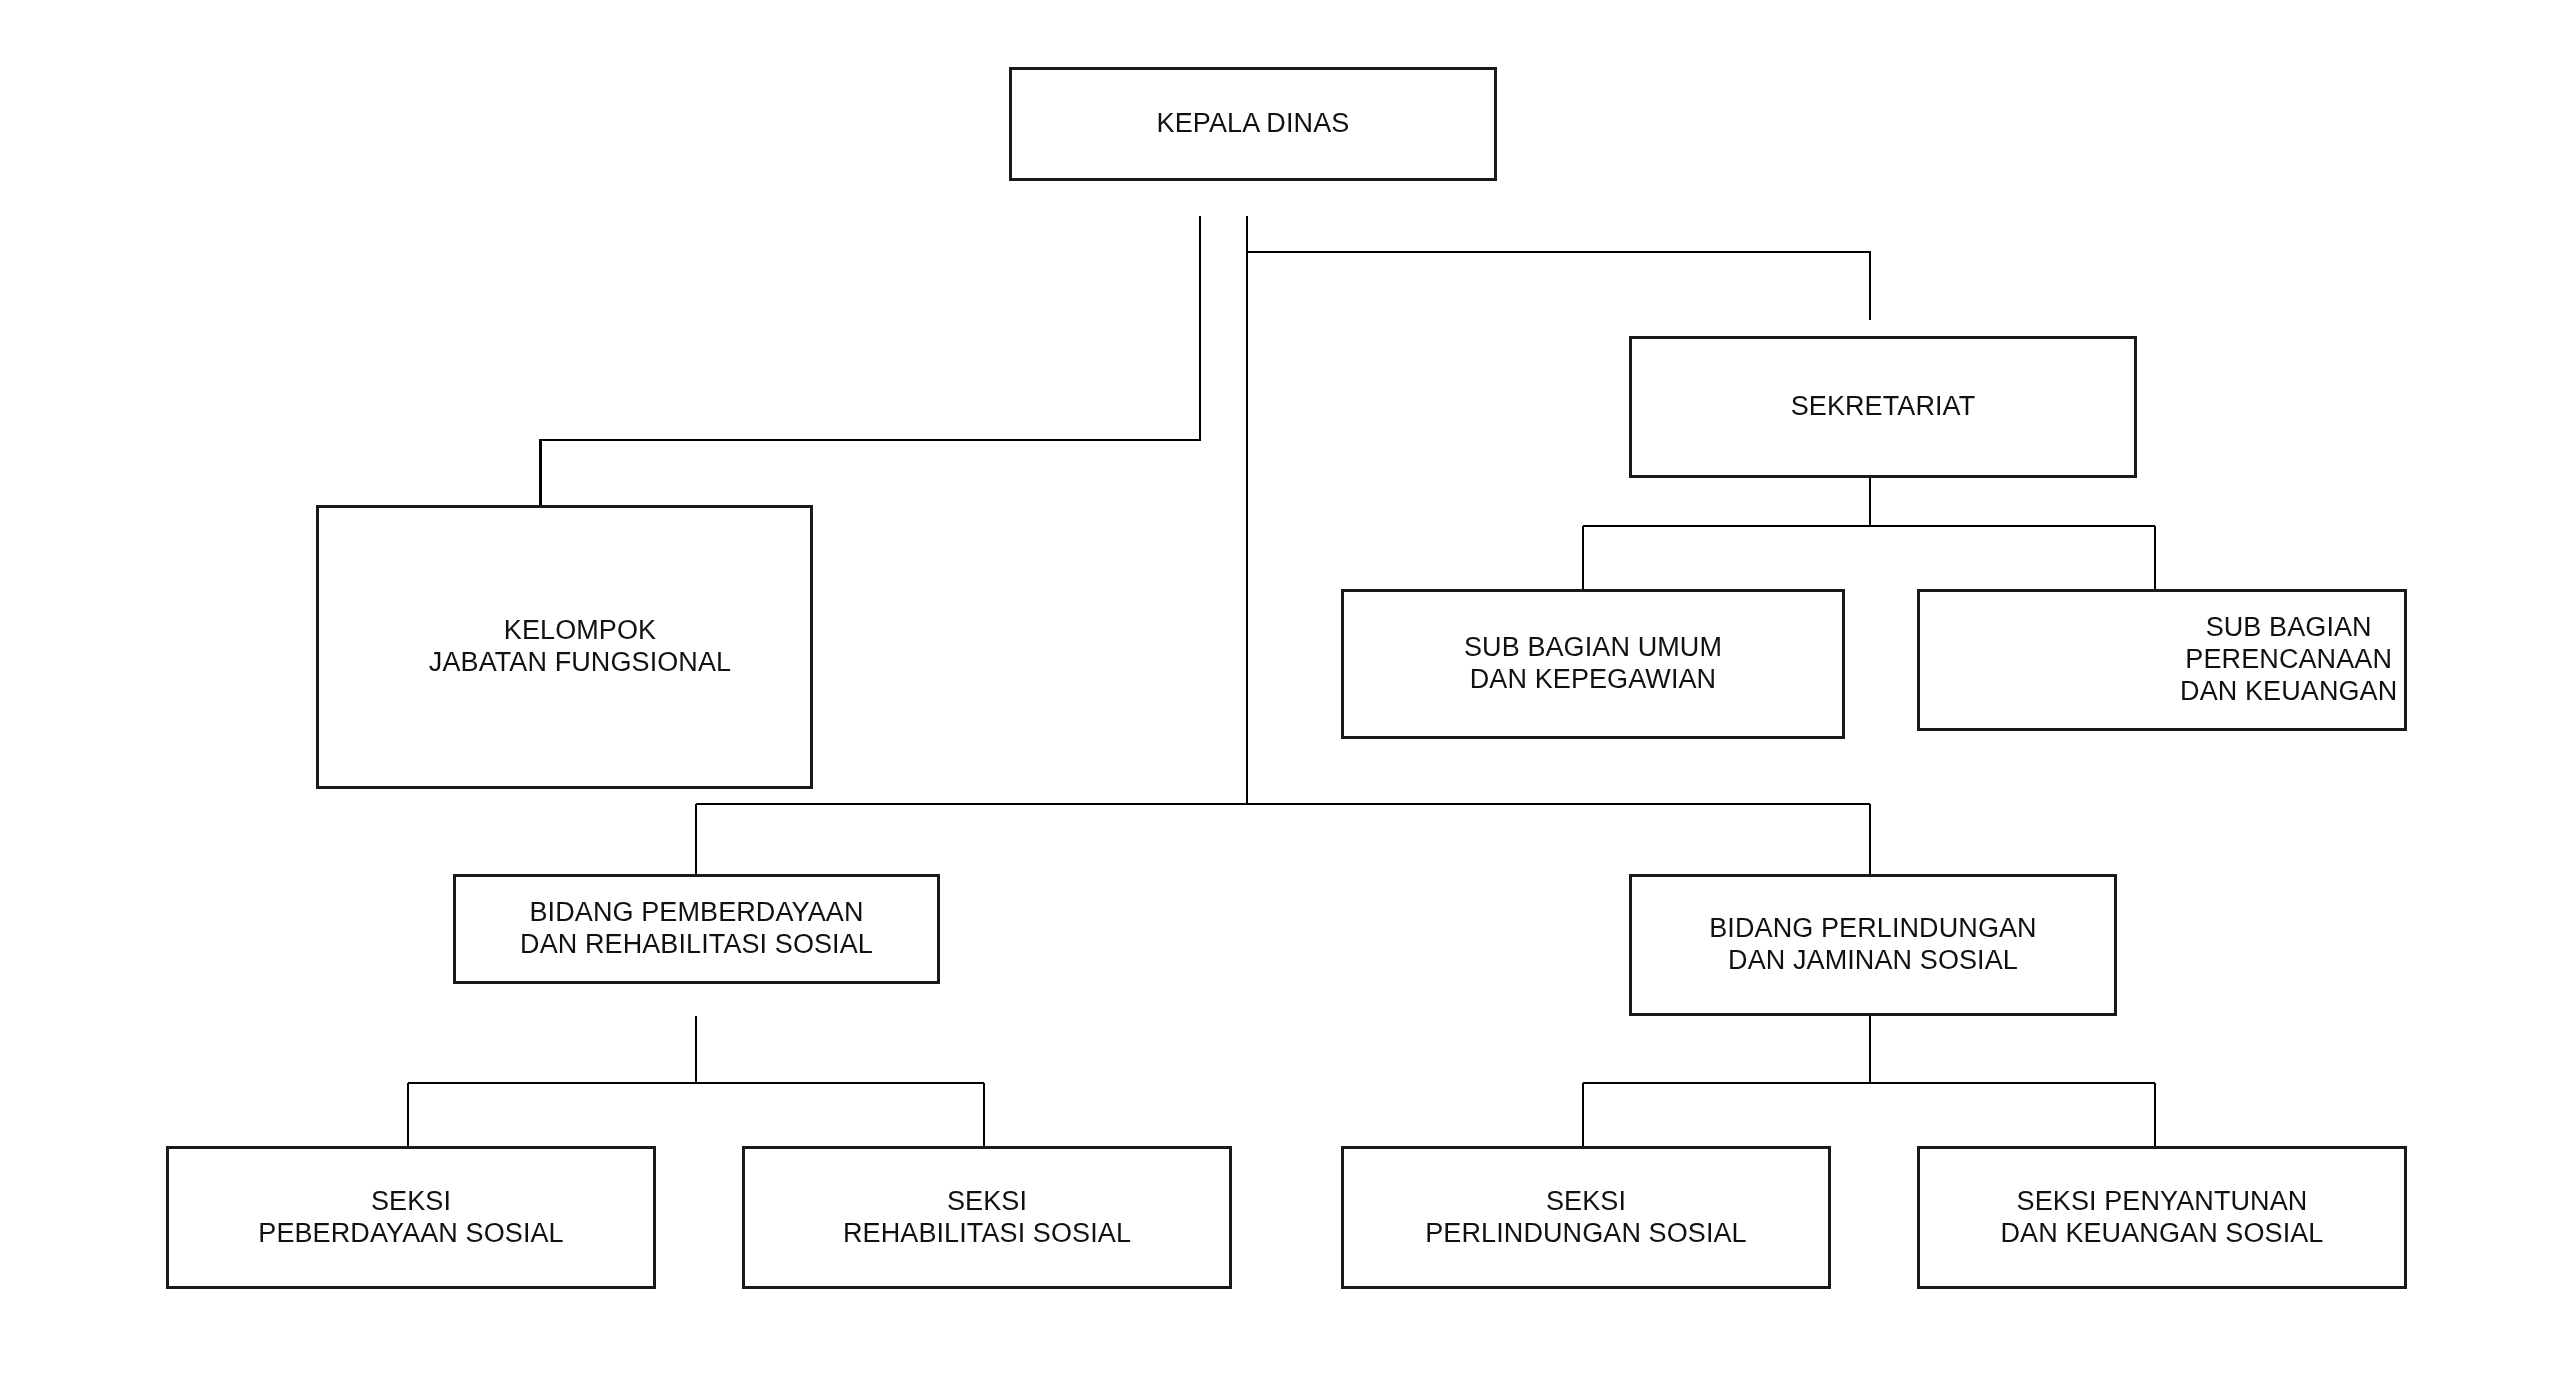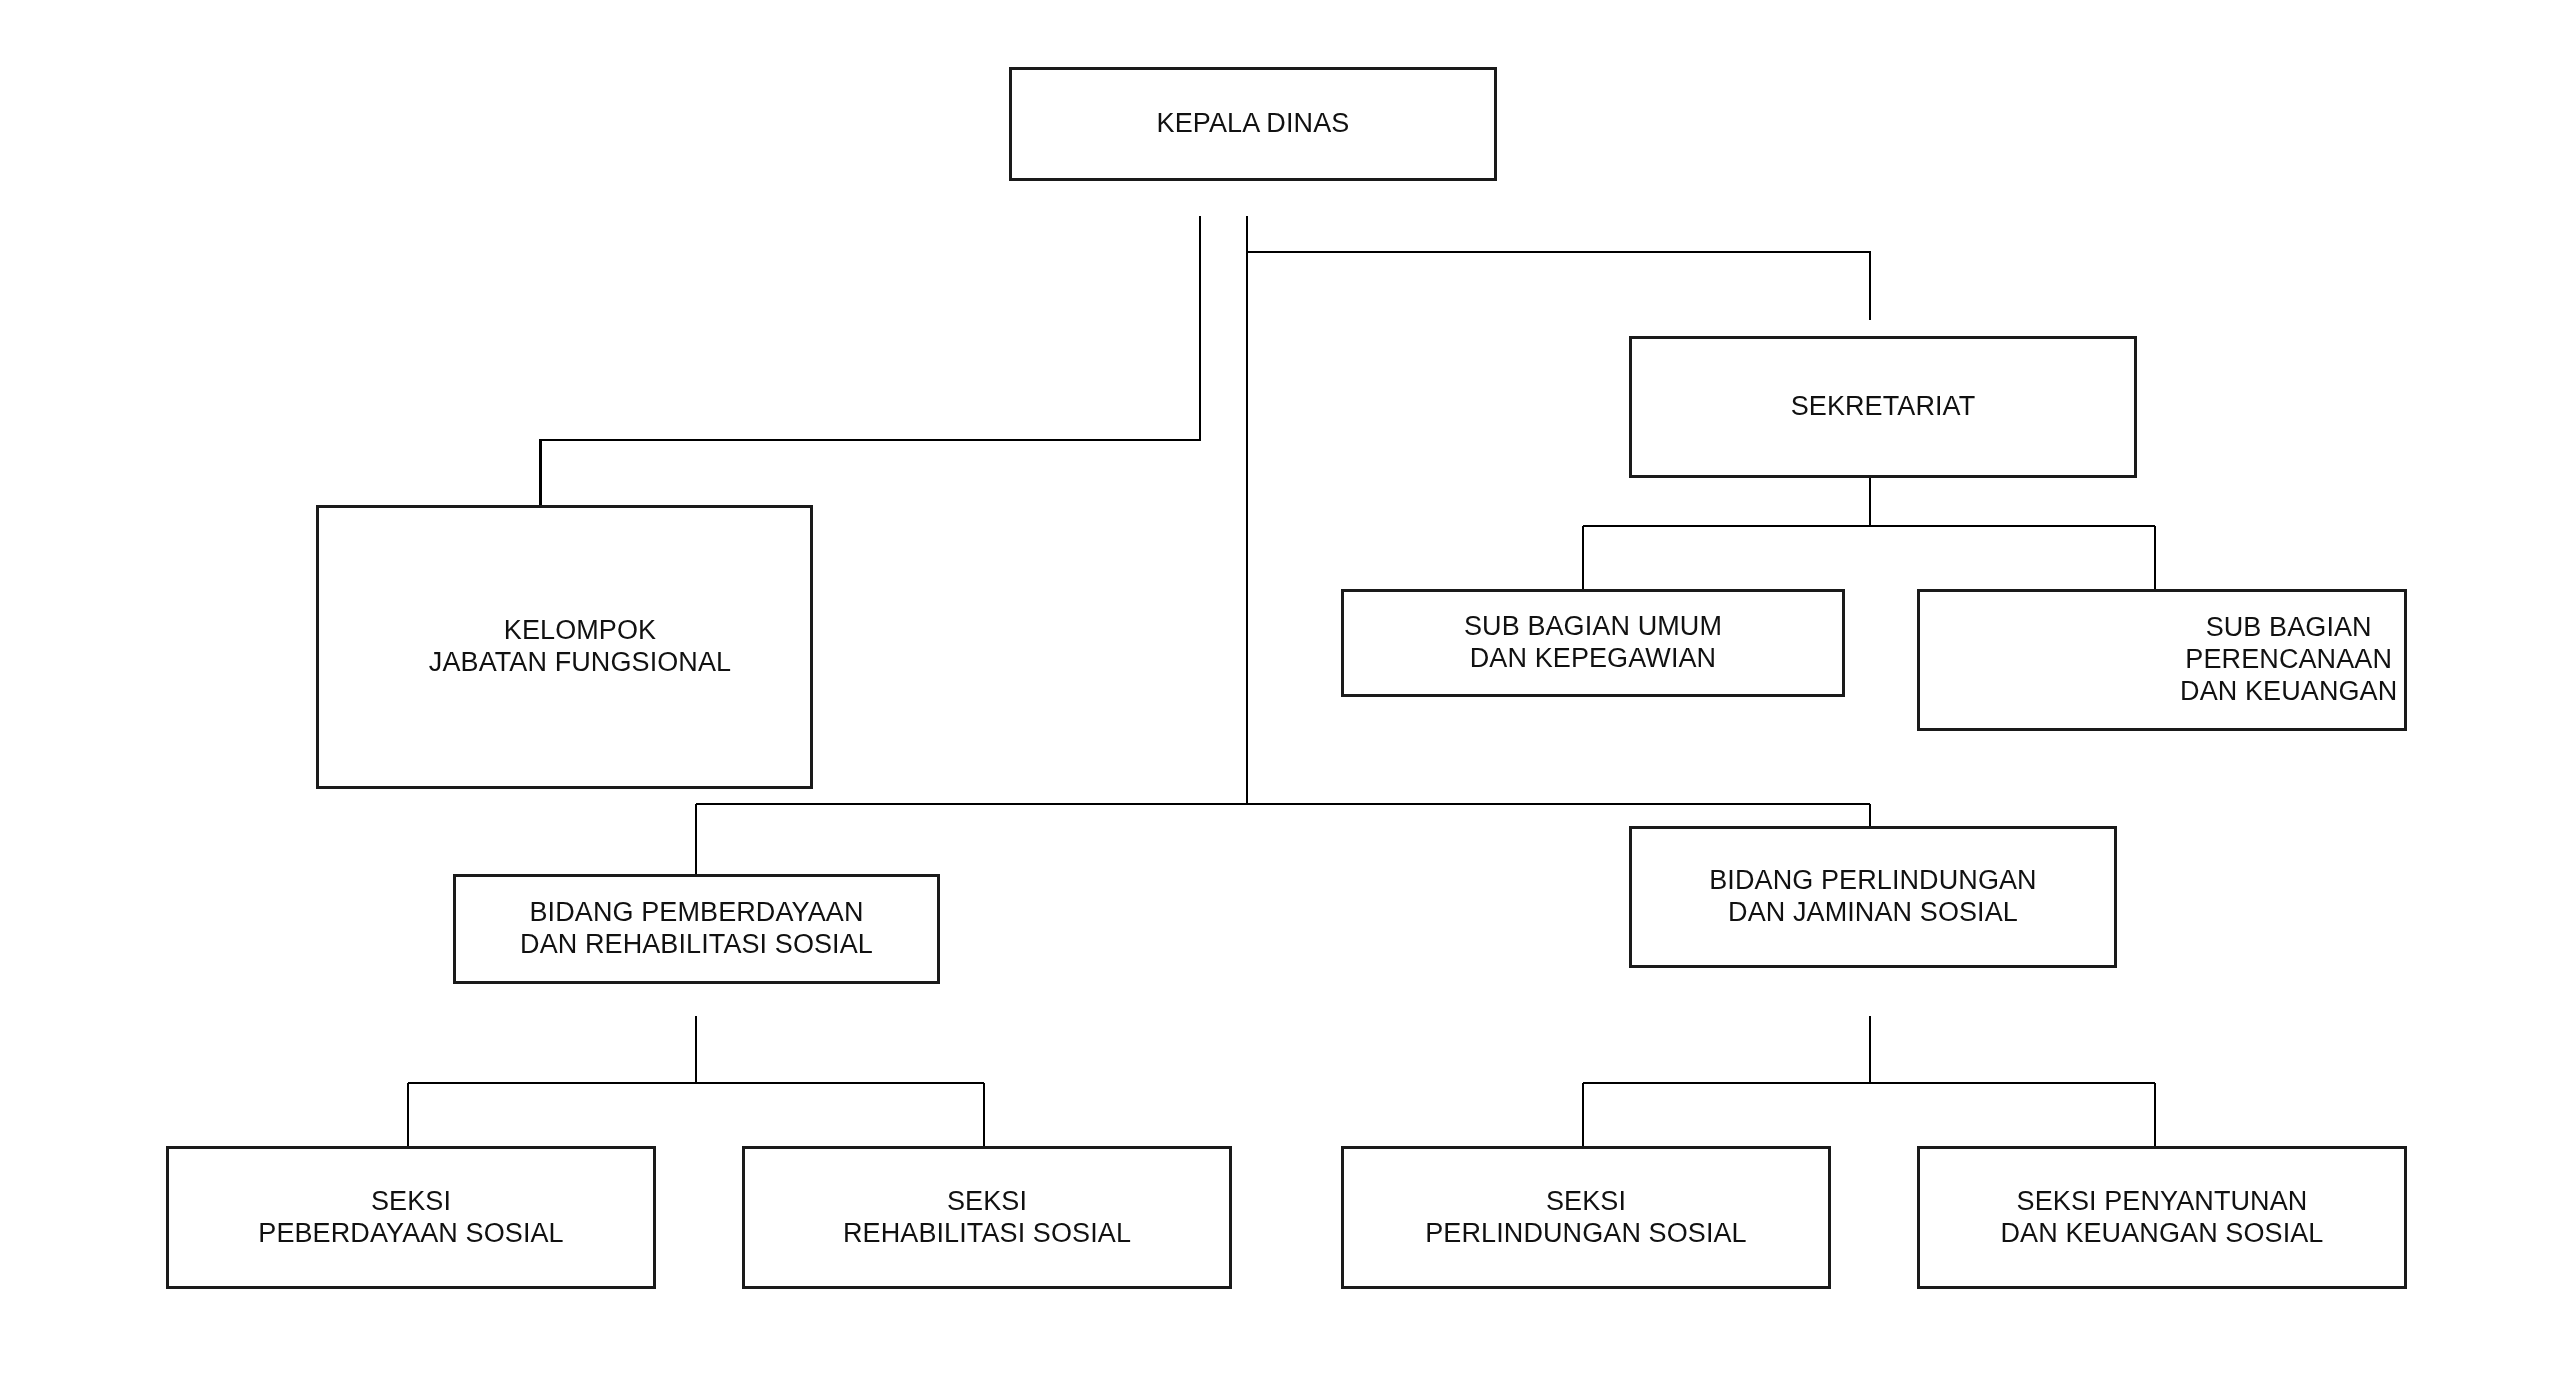--- a/index.html
+++ b/index.html
@@ -97,37 +97,37 @@
 
   <div class="node-box" style="left:316px; top:505px; width:497px; height:284px;padding-left:31px;">
     <span class="node-label">KELOMPOK
 JABATAN FUNGSIONAL</span>
   </div>
 
   <div class="node-box" style="left:1629px; top:336px; width:508px; height:142px;">
     <span class="node-label">SEKRETARIAT</span>
   </div>
 
-  <div class="node-box" style="left:1341px; top:589px; width:504px; height:108px;">
+  <div class="node-box" style="left:1341px; top:589px; width:504px; height:150px;">
     <span class="node-label">SUB BAGIAN UMUM
 DAN KEPEGAWIAN</span>
   </div>
 
   <div class="node-box" style="left:1917px; top:589px; width:490px; height:142px;justify-content:flex-end;">
     <span class="node-label">SUB BAGIAN
 PERENCANAAN
 DAN KEUANGAN</span>
   </div>
 
   <div class="node-box" style="left:453px; top:874px; width:487px; height:110px;">
     <span class="node-label">BIDANG PEMBERDAYAAN
 DAN REHABILITASI SOSIAL</span>
   </div>
 
-  <div class="node-box" style="left:1629px; top:826px; width:488px; height:142px;">
+  <div class="node-box" style="left:1629px; top:874px; width:488px; height:142px;">
     <span class="node-label">BIDANG PERLINDUNGAN
 DAN JAMINAN SOSIAL</span>
   </div>
 
   <div class="node-box" style="left:166px; top:1146px; width:490px; height:143px;">
     <span class="node-label">SEKSI
 PEBERDAYAAN SOSIAL</span>
   </div>
 
   <div class="node-box" style="left:742px; top:1146px; width:490px; height:143px;">

